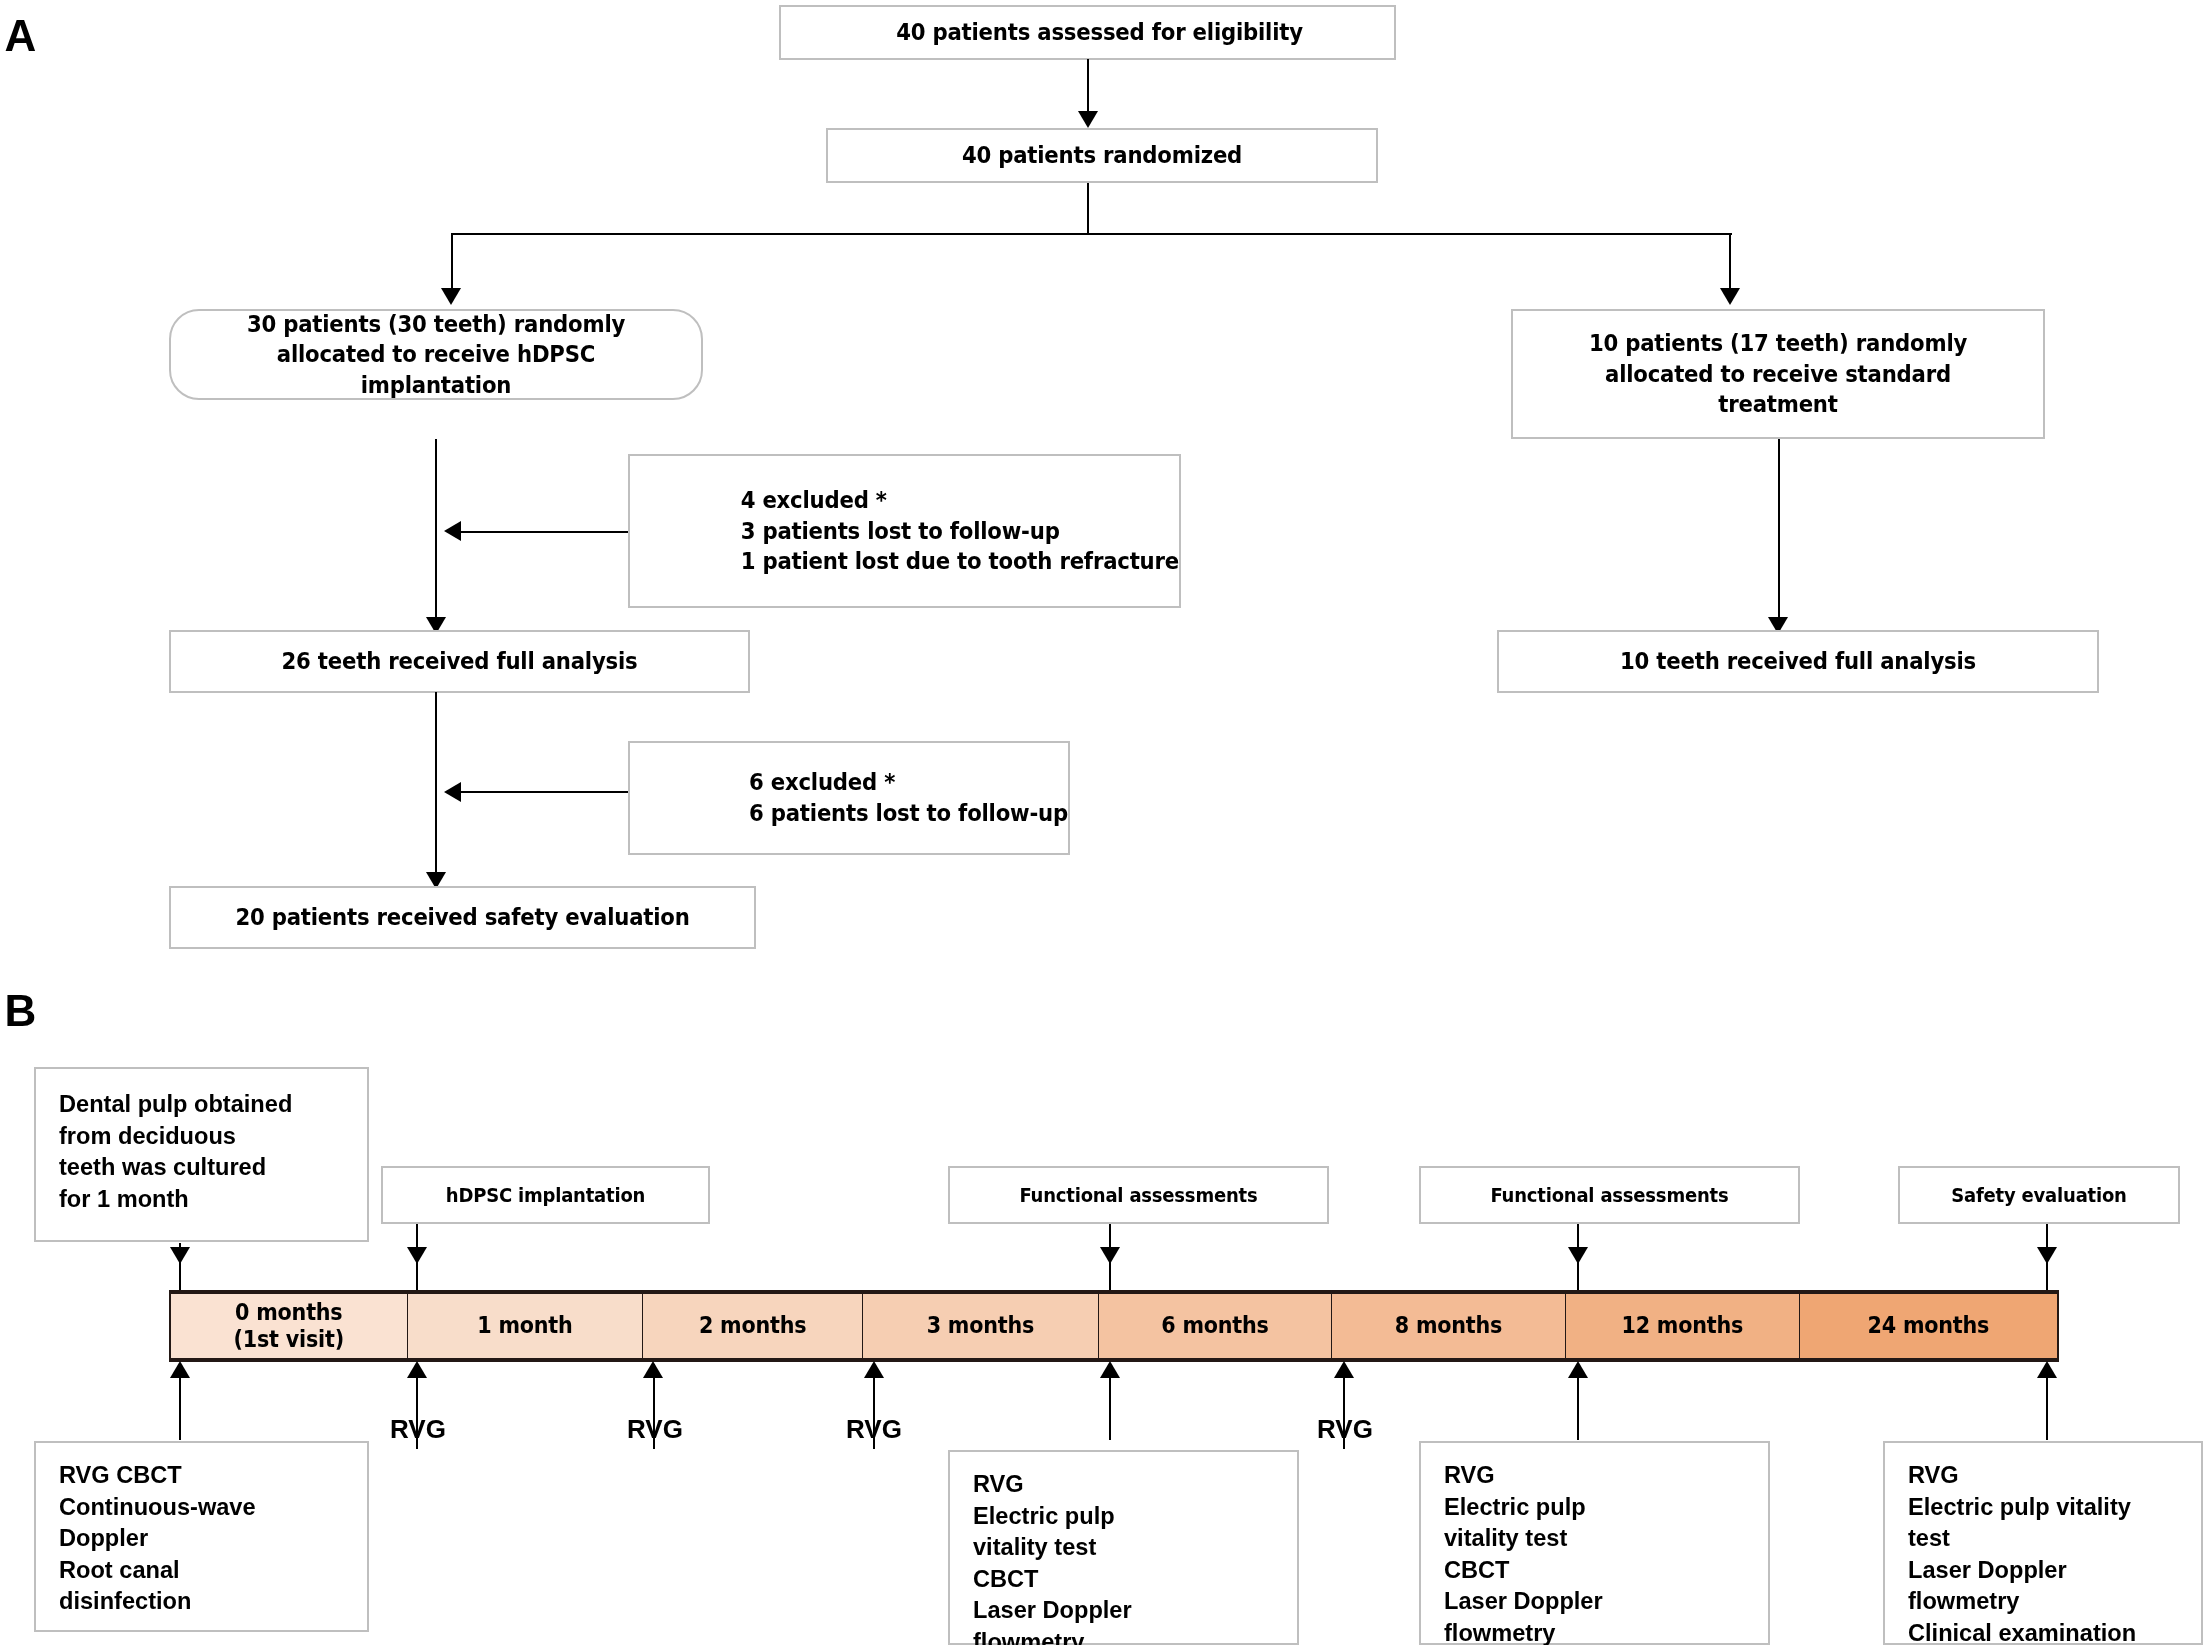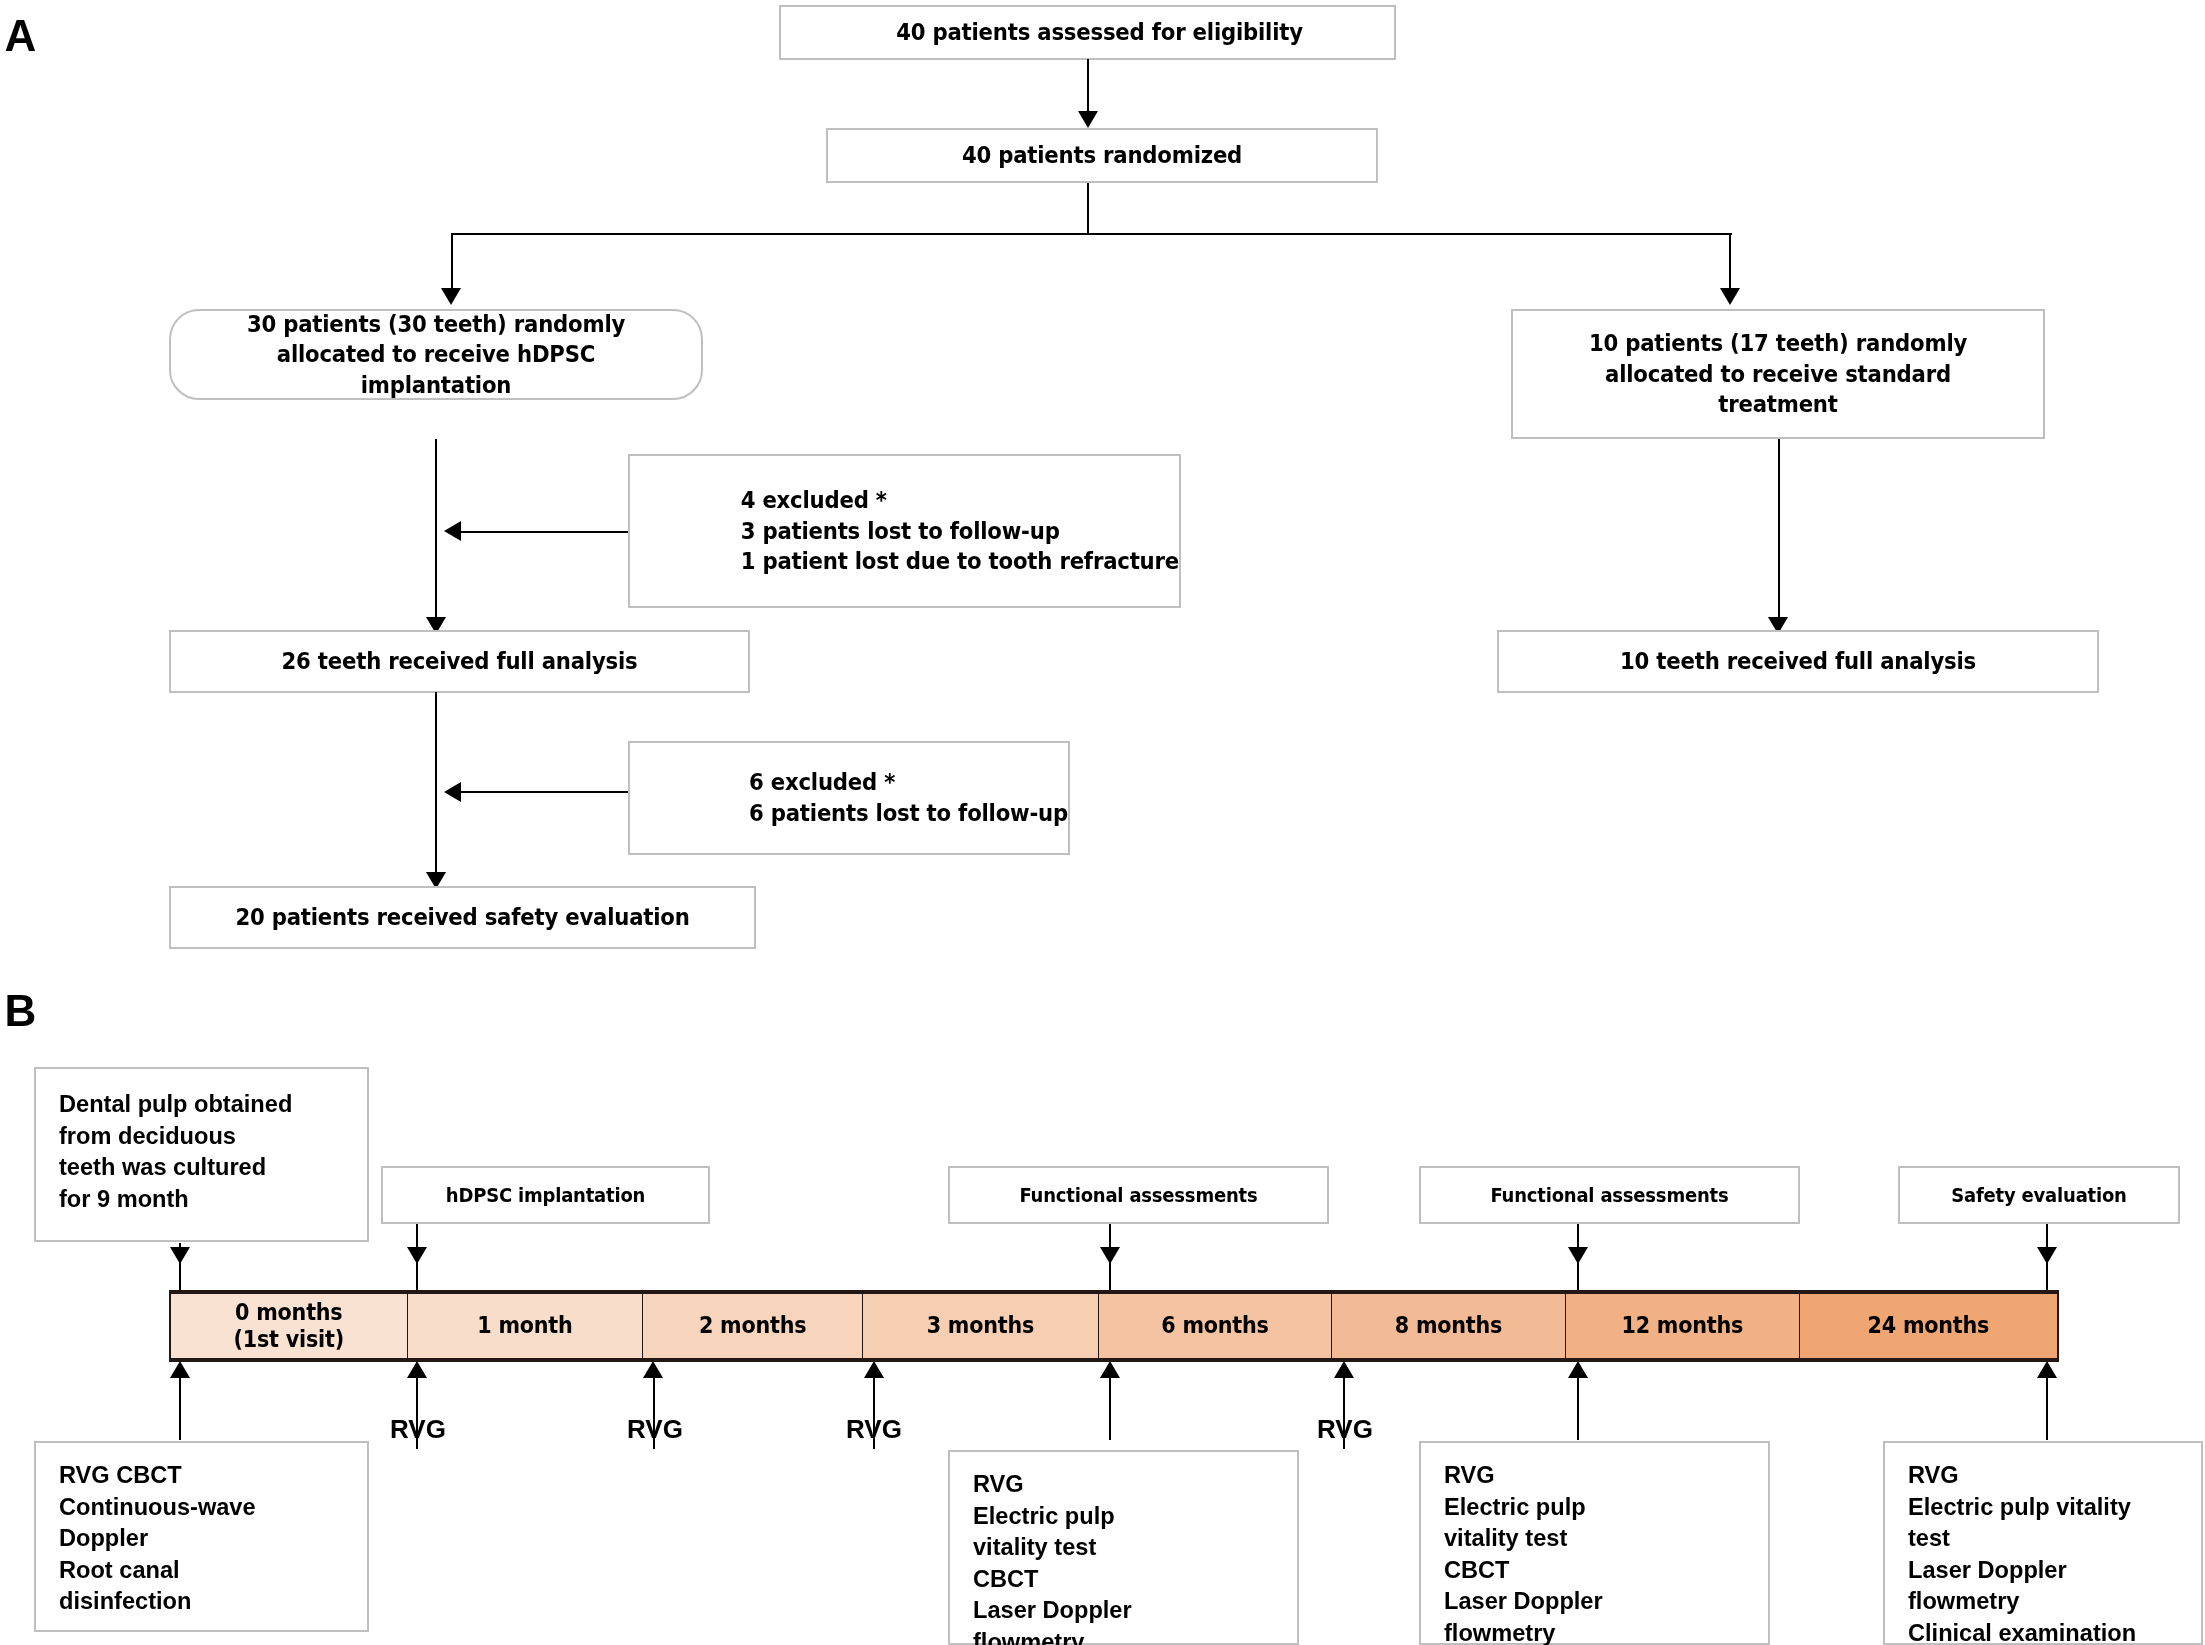--- a/index.html
+++ b/index.html
@@ -138,21 +138,21 @@
 <div class="box a-box cond" style="left:169px;top:886px;width:587px;height:63px;">
   <span class="txt">20 patients received  safety evaluation</span>
 </div>
 
 <div class="panel-letter" style="left:4.6px;top:989px;">B</div>
 
 <div class="box b-box topleft" style="left:34px;top:1067px;width:335px;height:175px;padding:20px 0 0 23px;">
   <span class="txt">Dental pulp obtained
 from deciduous
 teeth was cultured
-for 9 month</span>
+for 1 month</span>
 </div>
 <div class="vline" style="left:179px;top:1243px;height:47px;"></div>
 <div class="arrow-down" style="left:170px;top:1247px;"></div>
 
 <div class="box b-lab cond" style="left:381px;top:1166px;width:329px;height:58px;">
   <span class="txt">hDPSC implantation</span>
 </div>
 <div class="vline" style="left:416px;top:1224px;height:66px;"></div>
 <div class="arrow-down" style="left:407px;top:1247px;"></div>
 

